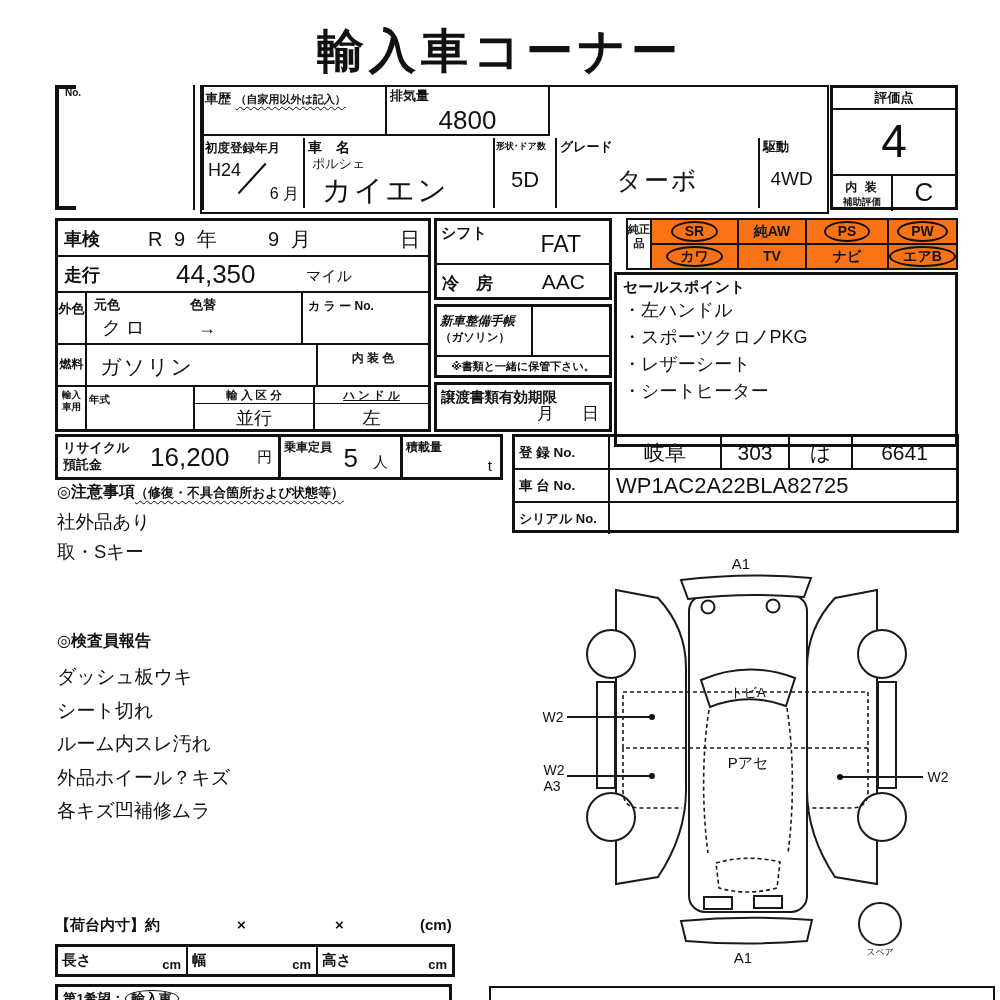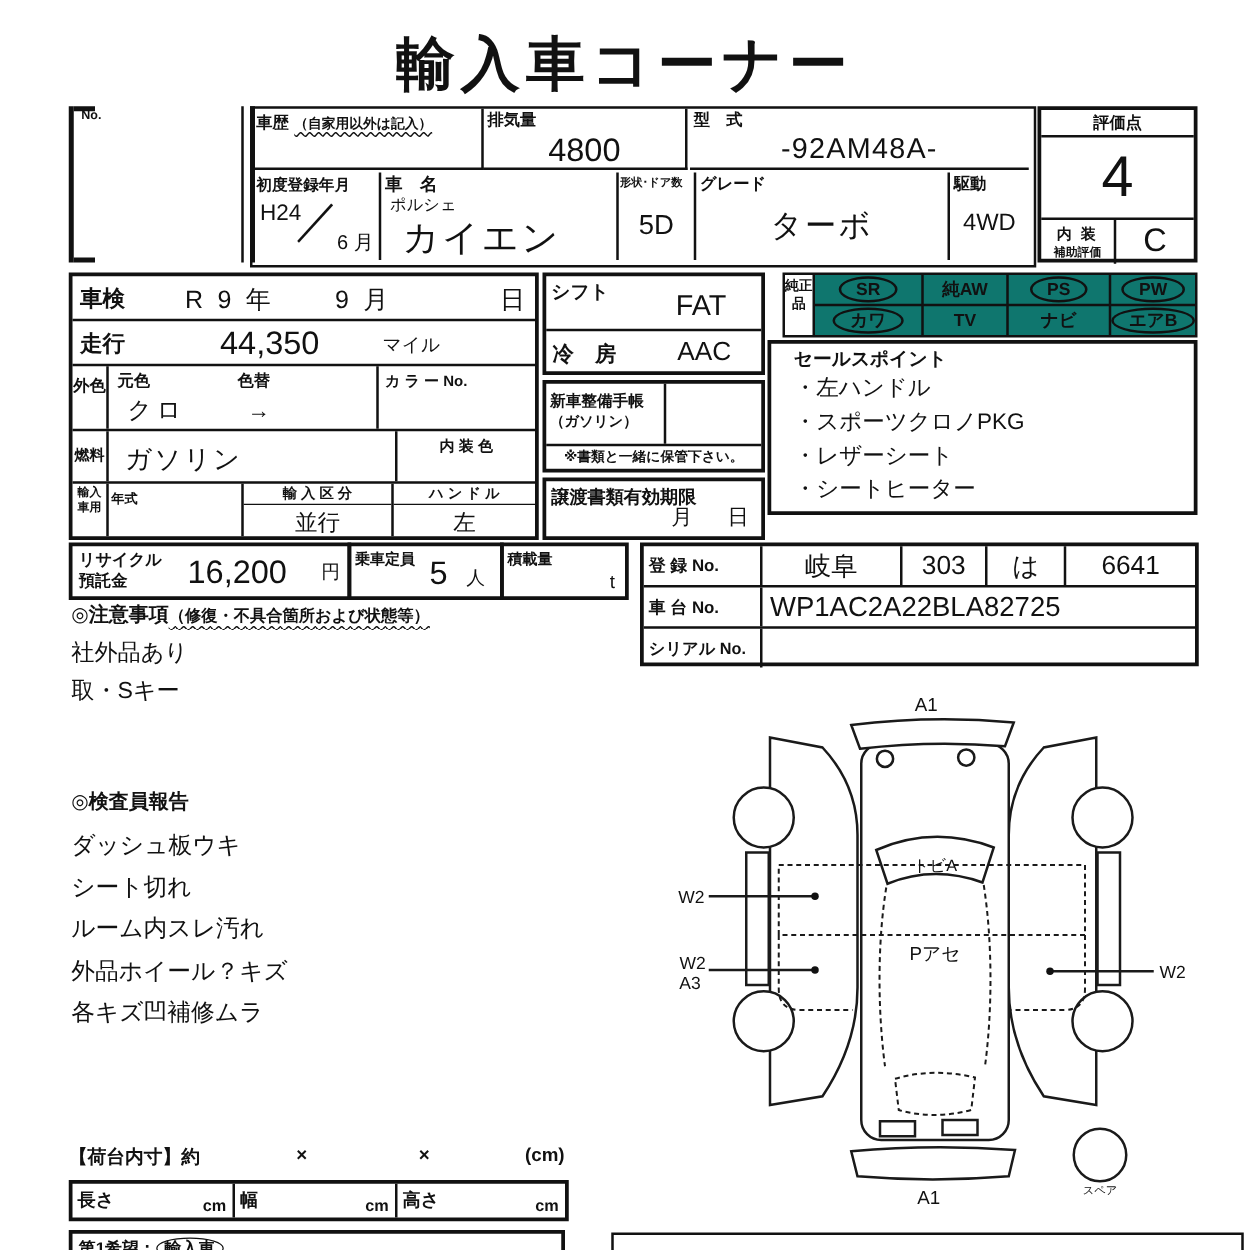--- a/index.html
+++ b/index.html
@@ -38,25 +38,25 @@
   .ltable{left:55px;top:218px;width:376px;height:214px;border:3px solid #111;box-sizing:border-box;}
   .lrow{position:absolute;left:0;right:0;}
   .bb{border-bottom:2px solid #111;}
   .vlab{width:27px;border-right:2px solid #111;font-weight:bold;text-align:center;word-break:break-all;line-height:1.25;position:absolute;top:0;bottom:0;}
   
   .midbox{left:434px;width:178px;border:3px solid #111;box-sizing:border-box;position:absolute;}
   
   .gen-box{left:626px;top:218px;width:332px;height:52px;border:2px solid #111;box-sizing:border-box;display:flex;position:absolute;}
   .gen-label{width:22px;border-right:2px solid #111;font-size:11px;font-weight:bold;text-align:center;word-break:break-all;line-height:1.25;padding-top:3px;}
   .gen-grid{flex:1;display:grid;grid-template-columns:85px 66px 80px 1fr;grid-template-rows:1fr 1fr;gap:2px;background:#111;}
-  .gen-cell{background:#0f766e;display:flex;align-items:center;justify-content:center;font-size:14px;font-weight:bold;}
+  .gen-cell{background:#f97316;display:flex;align-items:center;justify-content:center;font-size:14px;font-weight:bold;}
   .gen-cell span{padding:0 12px;line-height:17px;border:2px solid transparent;border-radius:50%;}
   .gen-cell span.circled{border-color:#111;}
   
-  .sales-box{left:614px;top:272px;width:344px;height:140px;border:3px solid #111;box-sizing:border-box;padding:3px 18px;position:absolute;}
+  .sales-box{left:614px;top:272px;width:344px;height:175px;border:3px solid #111;box-sizing:border-box;padding:3px 6px;position:absolute;}
   .sales-title{font-size:15px;font-weight:bold;}
   .sales-item{font-size:18px;line-height:27px;white-space:nowrap;}
   .sales-item::before{content:"・";}
   
   .rbox{position:absolute;top:434px;height:46px;border:3px solid #111;box-sizing:border-box;}
   
   .regtable{left:512px;top:434px;width:447px;height:99px;border:3px solid #111;box-sizing:border-box;position:absolute;}
   .regrow{display:flex;height:31px;align-items:center;}
   .regrow .rlab{width:95px;border-right:2px solid #111;font-size:13.5px;font-weight:bold;padding-left:4px;box-sizing:border-box;align-self:stretch;display:flex;align-items:center;}
   .regcell{text-align:center;font-size:21px;align-self:stretch;display:flex;align-items:center;justify-content:center;}
@@ -95,24 +95,20 @@
   <div class="abs htable">
 
     <div class="hcell" style="left:0;top:0;width:185px;height:49px;border-right:2px solid #111;border-bottom:2px solid #111;">
       <span class="lab">車歴</span>
       <span class="lab-s wavy">（自家用以外は記入）</span>
     </div>
     <div class="hcell" style="left:185px;top:0;width:163px;height:49px;border-right:2px solid #111;border-bottom:2px solid #111;">
       <div class="lab">排気量</div>
       <div class="ctr" style="font-size:26px;margin-top:2px;">4800</div>
     </div>
-    <div class="hcell" style="left:350px;top:0;width:271px;height:49px;border-bottom:2px solid #111;">
-      <div class="lab">型　式</div>
-      <div class="ctr" style="font-size:23px;margin-top:2px;letter-spacing:1px;">-92AM48A-</div>
-    </div>
 
     <div class="hcell" style="left:0;top:51px;width:103px;height:70px;border-right:2px solid #111;">
       <div style="font-size:12.5px;font-weight:bold;">初度登録年月</div>
       <span class="abs" style="left:6px;top:22px;font-size:18px;">H24</span>
       <span class="abs" style="left:34px;top:14px;font-size:36px;font-weight:300;">／</span>
       <span class="abs" style="right:4px;bottom:3px;font-size:16px;">6 月</span>
     </div>
     <div class="hcell" style="left:103px;top:51px;width:190px;height:70px;border-right:2px solid #111;">
       <div class="lab" style="font-size:14px;">車　名</div>
       <div style="font-size:13px;margin-left:4px;">ポルシェ</div>
@@ -181,41 +177,41 @@
     <div class="lrow" style="top:166px;height:42px;">
       <div class="vlab" style="font-size:9.5px;padding-top:2px;">輸入車用</div>
       <div class="abs" style="left:27px;top:0;bottom:0;width:110px;border-right:2px solid #111;padding:2px 4px;box-sizing:border-box;">
         <span class="bold" style="font-size:10.5px;">年式</span>
       </div>
       <div class="abs" style="left:137px;top:0;bottom:0;width:120px;border-right:2px solid #111;box-sizing:border-box;">
         <div class="ctr bold" style="font-size:11.5px;border-bottom:1.5px solid #111;height:16px;line-height:16px;">輸 入 区 分</div>
         <div class="ctr" style="font-size:18px;margin-top:2px;">並行</div>
       </div>
       <div class="abs" style="left:257px;top:0;bottom:0;right:0;box-sizing:border-box;">
-        <div class="ctr bold" style="font-size:11.5px;border-bottom:1.5px solid #111;height:16px;line-height:16px;">ハ ン ド ル</div>
+        <div class="ctr bold" style="font-size:11.5px;border-bottom:1.5px solid #111;height:16px;line-height:16px;text-decoration:underline;">ハ ン ド ル</div>
         <div class="ctr" style="font-size:18px;margin-top:2px;">左</div>
       </div>
     </div>
   </div>
 
   <div class="midbox" style="top:218px;height:82px;">
     <div style="height:42px;border-bottom:2px solid #111;position:relative;">
       <span class="abs bold" style="left:4px;top:3px;font-size:15px;">シフト</span>
       <span class="abs" style="right:28px;top:10px;font-size:23px;">FAT</span>
     </div>
     <div style="height:34px;position:relative;">
       <span class="abs bold" style="left:5px;top:7px;font-size:17px;">冷　房</span>
       <span class="abs" style="right:24px;top:5px;font-size:21px;">AAC</span>
     </div>
   </div>
 
   <div class="midbox" style="top:304px;height:74px;">
     <div style="height:48px;display:flex;">
       <div style="width:96px;border-right:2px solid #111;padding:6px 3px;box-sizing:border-box;font-weight:bold;">
-        <div style="font-size:12.5px;">新車整備手帳</div>
+        <div style="font-size:12.5px;font-style:italic;">新車整備手帳</div>
         <div style="font-size:11.5px;">（ガソリン）</div>
       </div>
       <div style="flex:1;"></div>
     </div>
     <div style="border-top:2px solid #111;height:20px;font-size:11px;font-weight:bold;text-align:center;line-height:19px;">※書類と一緒に保管下さい。</div>
   </div>
 
   <div class="midbox" style="top:382px;height:50px;">
     <span class="abs bold" style="left:4px;top:3px;font-size:14.5px;">譲渡書類有効期限</span>
     <span class="abs" style="left:100px;bottom:4px;font-size:17px;">月</span>

